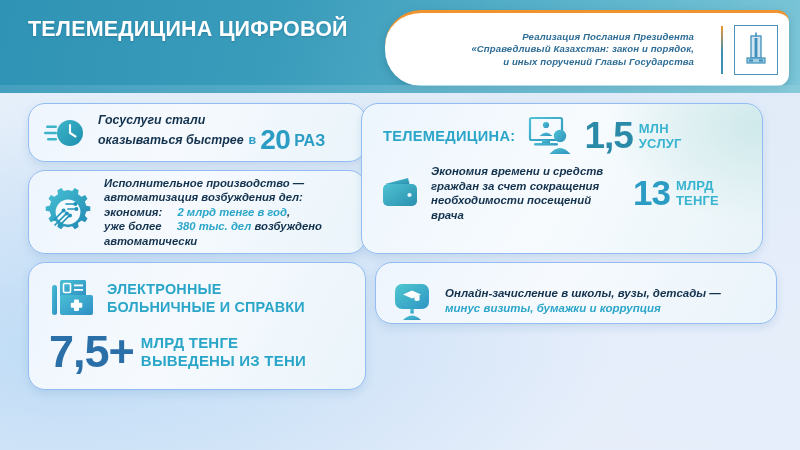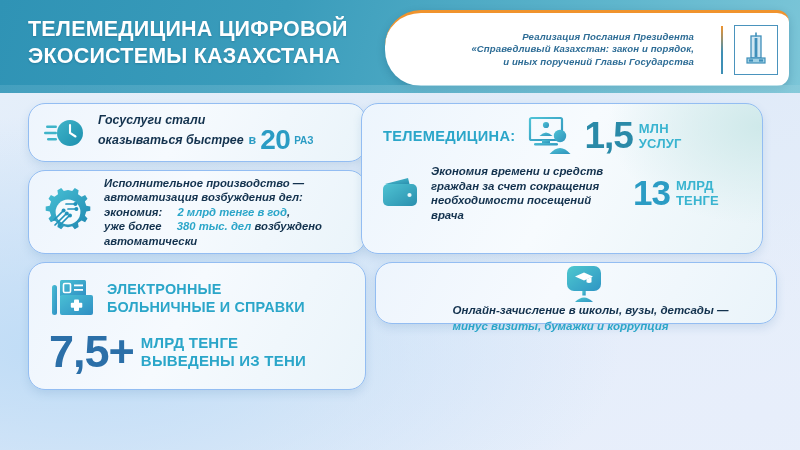--- a/index.html
+++ b/index.html
@@ -91,34 +91,33 @@
   #card-tele .tele-label{color:#2ba6c9;font-weight:bold;font-size:14.6px;letter-spacing:.3px;}
   #card-tele .tele-num{font-size:37px;font-weight:bold;color:#2a8aa8;line-height:36px;letter-spacing:-1px;margin-left:7px;}
   #card-tele .tele-unit{margin-left:6px;color:#39b4d0;font-weight:bold;font-size:13px;line-height:15.5px;letter-spacing:.2px;}
   #card-tele .bot{display:flex;align-items:center;padding:8px 0 0 20px;}
   #card-tele .bot-copy{margin-left:11px;font-size:11.4px;line-height:14.6px;width:196px;}
   #card-tele .bot-num{font-size:35px;font-weight:bold;color:#2b9cc4;line-height:34px;letter-spacing:-1px;margin-left:6px;}
   #card-tele .bot-unit{margin-left:6px;color:#39b4d0;font-weight:bold;font-size:13px;line-height:15.5px;letter-spacing:.2px;}
 
   
   #card-edu{left:375px;top:262px;width:400px;height:60px;}
-  #card-edu .inner{display:flex;align-items:center;height:76px;padding-left:16px;flex-direction:column;}
+  #card-edu .inner{display:flex;align-items:center;height:76px;padding-left:16px;}
   #card-edu .copy{margin-left:13px;font-size:11.5px;line-height:15.5px;}
 
   .icon{flex:none;display:block;}
 </style>
 </head>
 <body>
 
 <div class="stage">
 
   <div class="header">
     <div class="title">
       <div>ТЕЛЕМЕДИЦИНА ЦИФРОВОЙ</div>
-      <div>ЭКОСИСТЕМЫ КАЗАХСТАНА</div>
     </div>
 
     <div class="pill">
       <div class="pill-text">
         <div>Реализация Послания Президента</div>
         <div>«Справедливый Казахстан: закон и порядок,</div>
         <div>и иных поручений Главы Государства</div>
       </div>
       <div class="pill-sep"></div>
       <div class="pill-emblem">
@@ -150,21 +149,21 @@
         <rect x="2" y="10.5" width="11" height="2.4" rx="1.2" fill="#3fb4c9"></rect>
         <rect x="0" y="16.8" width="13" height="2.4" rx="1.2" fill="#3fb4c9"></rect>
         <rect x="3" y="23.1" width="10" height="2.4" rx="1.2" fill="#3fb4c9"></rect>
       </svg>
       <div class="copy txt">
         <div>Госуслуги стали</div>
         <div class="row">
           <span>оказываться быстрее</span>
           <span class="bignum" style="font-size:12.4px;margin:0 4px 0 5px;">в</span>
           <span class="bignum" style="font-size:28px;line-height:24px;letter-spacing:-.5px;">20</span>
-          <span class="bignum" style="font-size:10px;margin-left:4px;">РАЗ</span>
+          <span class="bignum" style="font-size:16px;margin-left:4px;">РАЗ</span>
         </div>
       </div>
     </div>
   </div>
 
   <div class="card" id="card-exec">
     <div class="inner">
       <svg class="icon" width="52" height="52" viewBox="0 0 52 52">
         <defs>
           <linearGradient id="gGear" x1="0" y1="0" x2="1" y2="1">

